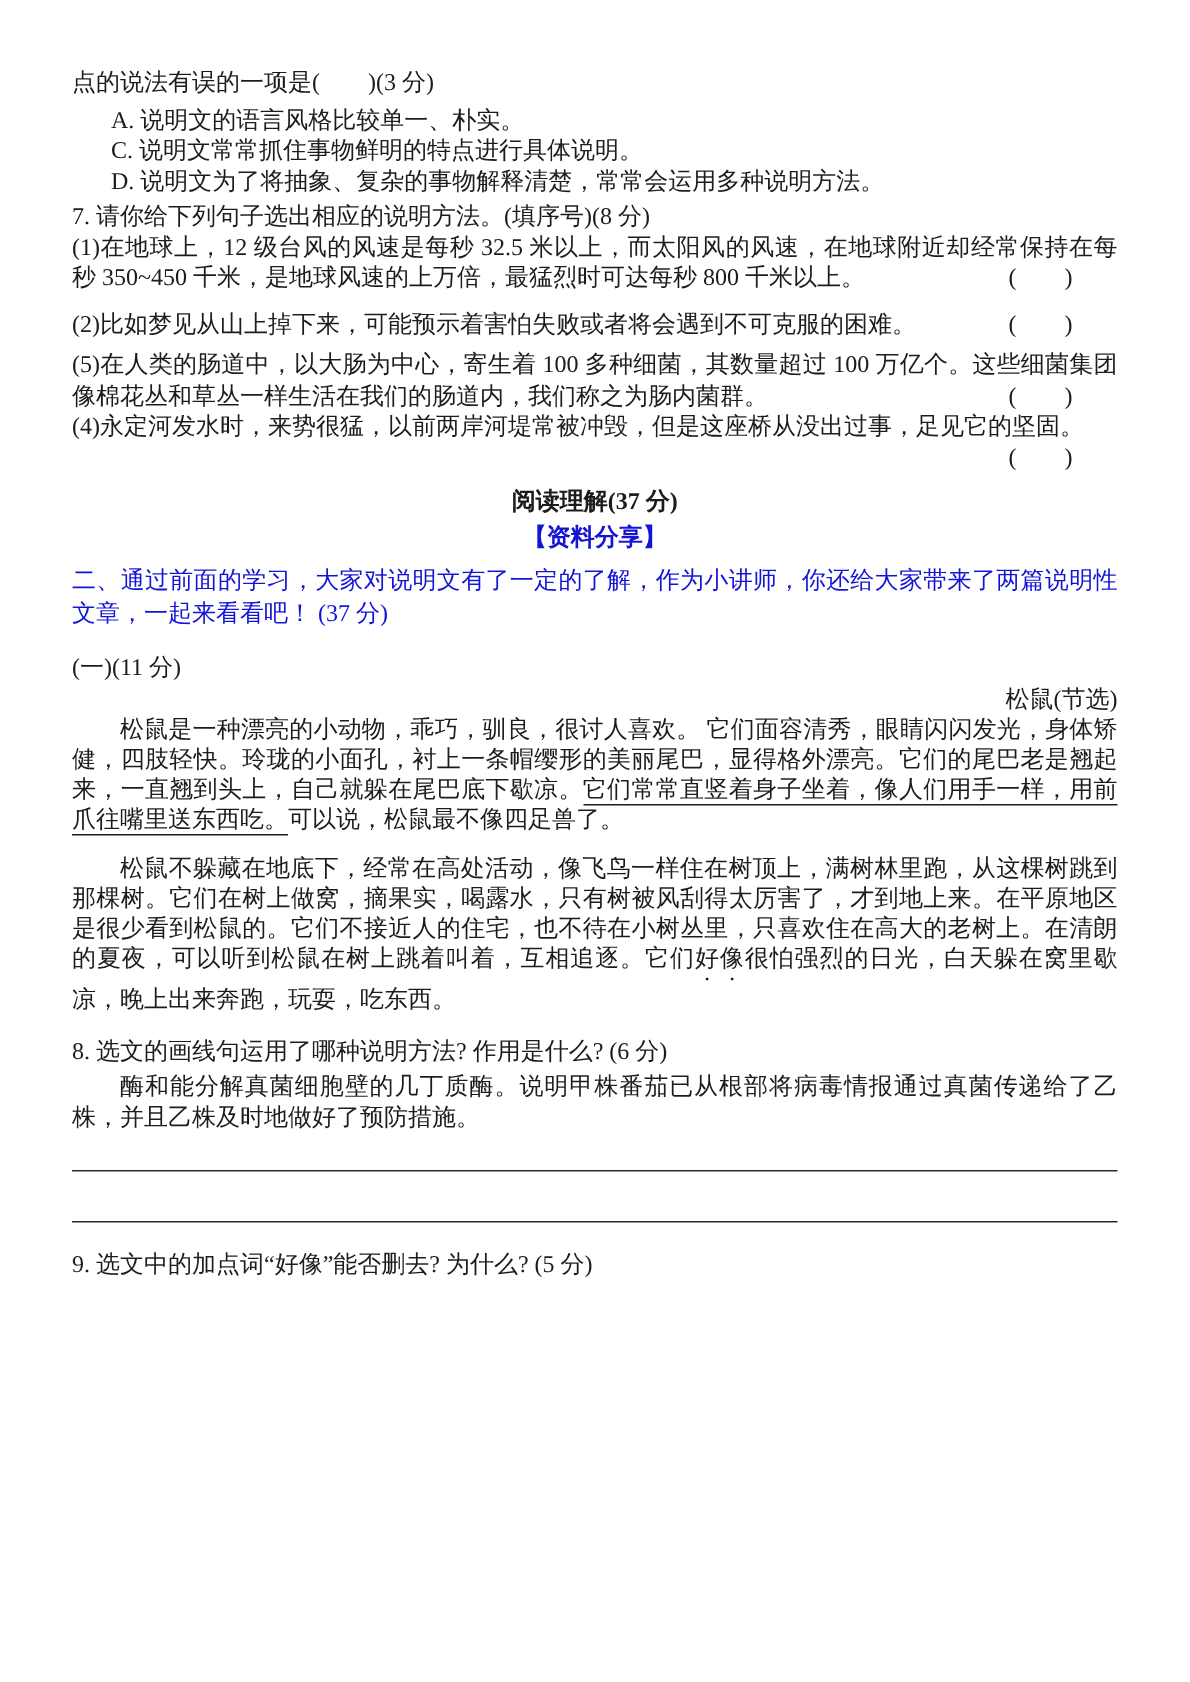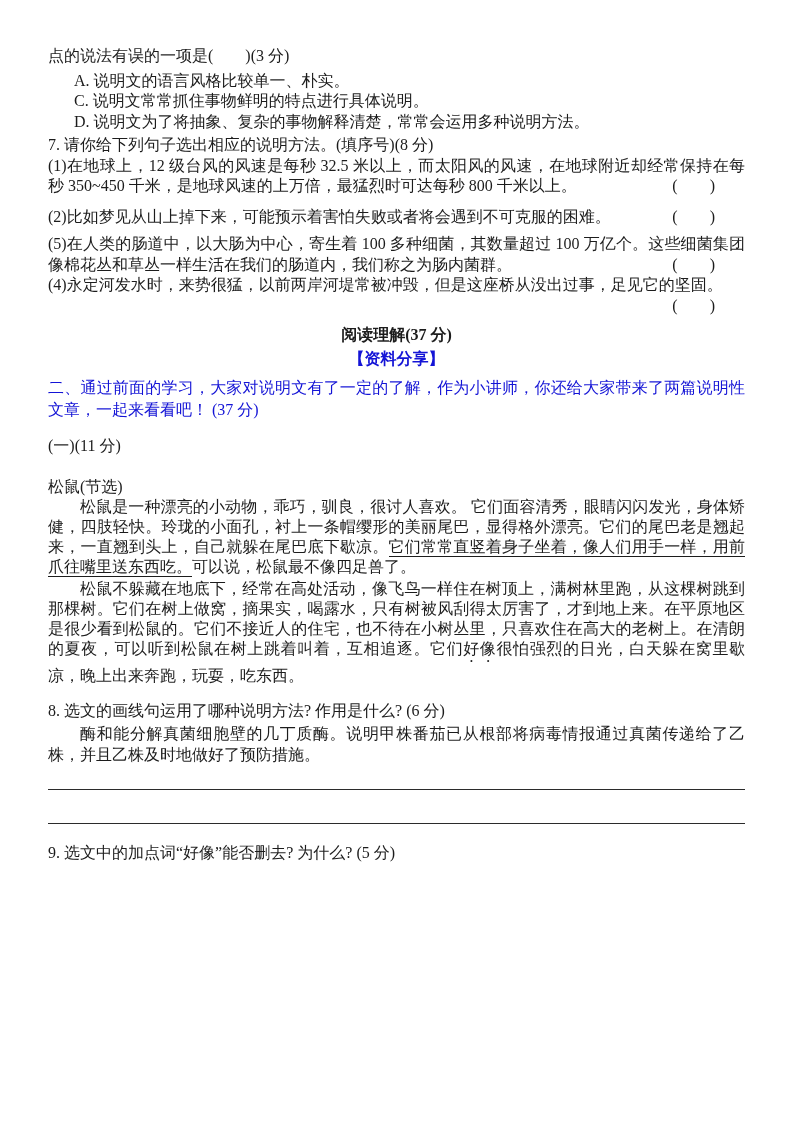--- a/index.html
+++ b/index.html
@@ -30,23 +30,23 @@
   .blank-abs {
     position: absolute;
     right: 30px;
     bottom: 0;
   }
   .item4-blank-row { text-align: right; padding-right: 30px; }
   .section-heading { text-align: center; font-weight: bold; margin-top: 9px; }
   .material-share { text-align: center; font-weight: bold; color: var(--accent-blue, #1414d6); margin-top: 3px; }
   .task-intro { color: var(--accent-blue, #1414d6); font-weight: normal; line-height: 22px; text-align: justify; margin-top: 8px; }
   .passage-label { margin-top: 15px; }
-  .passage-title { text-align: left; margin-top: 20px; }
+  .passage-title { text-align: right; margin-top: 0; }
   .passage-para { text-indent: 2em; line-height: 20px; text-align: justify; margin: 0; }
-  .passage-para + .passage-para { margin-top: 2px; }
+  .passage-para + .passage-para { margin-top: 13px; }
   .underlined { border-bottom: 1px solid #1c1c1c; padding-bottom: 1px; }
   .em-dots {
     -webkit-text-emphasis: filled dot;
     -webkit-text-emphasis-position: under right;
     text-emphasis: filled dot;
     text-emphasis-position: under right;
   }
   .q8-stem { margin-top: 15px; }
   .q8-answer { text-indent: 2em; line-height: 21px; text-align: justify; margin-top: 1px; }
   .ans-line { border-bottom: 1.5px solid #2b2b2b; width: 100%; }

